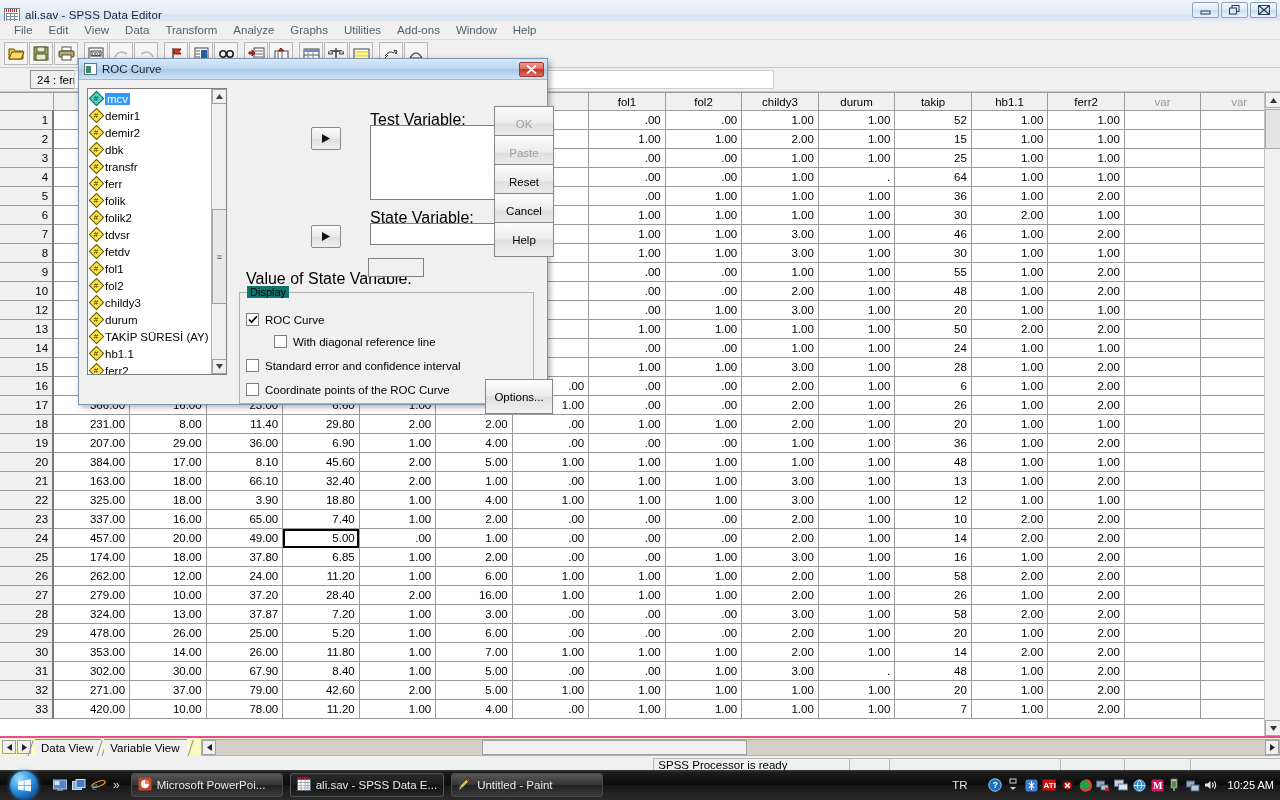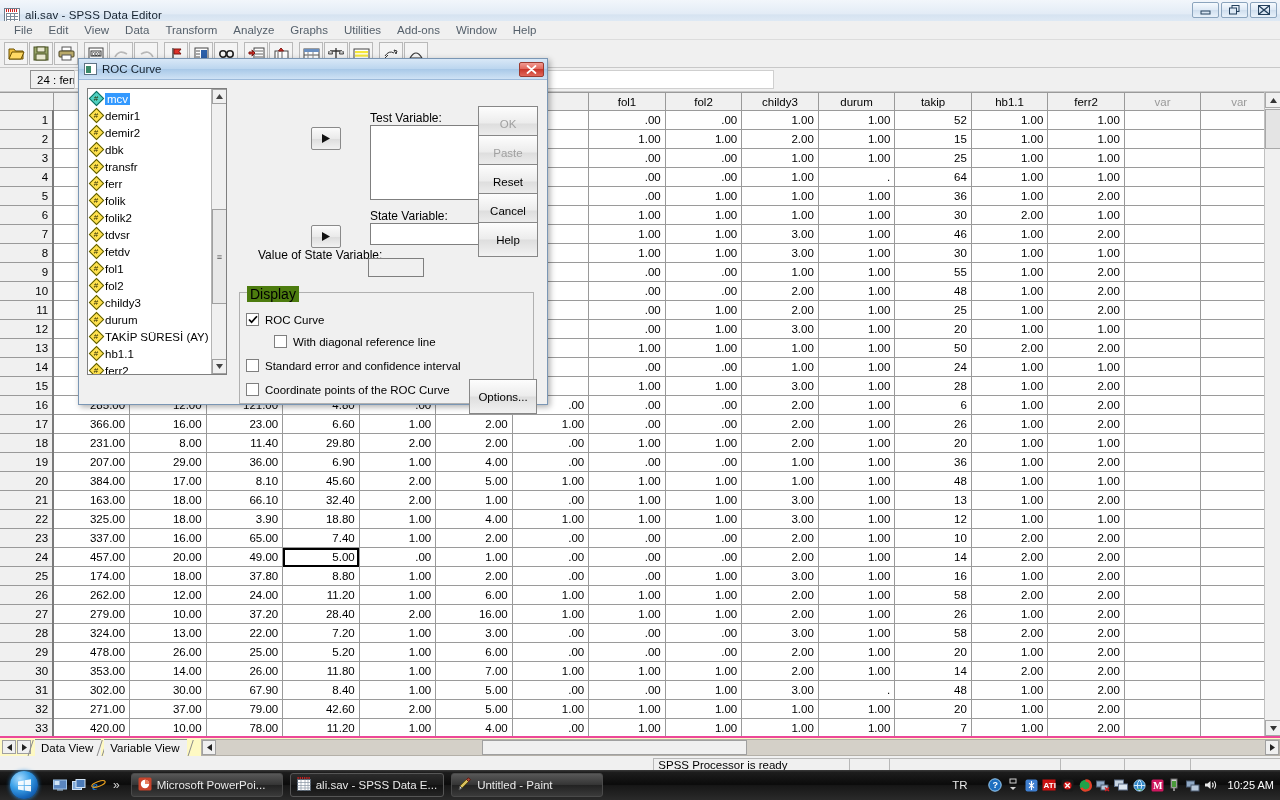--- a/index.html
+++ b/index.html
@@ -284,48 +284,48 @@
     background: #e8e8e8; border: 1px solid #a0a0a0;
     display: flex; align-items: center; justify-content: center; font-size: 9px; color: #555; }
 
   .arrow-btn {
     position: absolute; width: 30px; height: 23px;
     background: linear-gradient(to bottom, #fbfbfb, #eaeaea 50%, #dcdcdc 51%, #f1f1f1);
     border: 1px solid #8a8a8a; border-radius: 2px;
     display: flex; align-items: center; justify-content: center;
   }
   .lbl {
-    position: absolute; font-size: 12px; color: #000;
+    position: absolute; font-size: 16px; color: #000;
   }
   .textbox {
     position: absolute; background: #ffffff; border: 1px solid #7f7f7f;
   }
   .textbox.disabled { background: #f0f0f0; }
 
   .group {
     position: absolute; border: 1px solid #b0b0b0;
   }
   .group-title {
-    position: absolute; top: -7px; left: 7px; background: #4d7c0f;
-    padding: 0 3px; font-size: 14px; color: #000;
+    position: absolute; top: -7px; left: 7px; background: #0f766e;
+    padding: 0 3px; font-size: 11px; color: #000;
   }
   .chk-row { position: absolute; display: flex; align-items: center; font-size: 11.5px; }
   .chkbox {
     width: 13px; height: 13px; border: 1px solid #7f7f7f; background: #ffffff;
     margin-right: 6px; display: flex; align-items: center; justify-content: center;
     flex: 0 0 13px;
   }
   .chkbox svg { display: block; }
 
   .dlg-btn {
     position: absolute; width: 60px; height: 35px;
     background: linear-gradient(to bottom, #fdfdfd, #ececec 48%, #dedede 52%, #f2f2f2);
     border: 1px solid #878787; border-radius: 0;
     display: flex; align-items: center; justify-content: center;
-    font-size: 11.5px; color: #000;
+    font-size: 11.5px; color: #000; margin-left: 16px;
   }
   .dlg-btn.dim { color: #a0a0a0; }
   .dlg-btn.wide { width: 68px; }
 </style>
 </head>
 <body>
 
 <div id="app">
 
   <div class="titlebar">
@@ -711,39 +711,20 @@
             <td>.00</td>
             <td>2.00</td>
             <td>1.00</td>
             <td>48</td>
             <td>1.00</td>
             <td>2.00</td>
             <td></td>
             <td></td>
           </tr>
           <tr>
-            <td class="rowhdr">11</td>
-            <td></td>
-            <td></td>
-            <td></td>
-            <td></td>
-            <td></td>
-            <td></td>
-            <td></td>
-            <td>.00</td>
-            <td>1.00</td>
-            <td>2.00</td>
-            <td>1.00</td>
-            <td>25</td>
-            <td>1.00</td>
-            <td>2.00</td>
-            <td></td>
-            <td></td>
-          </tr>
-          <tr>
             <td class="rowhdr">12</td>
             <td></td>
             <td></td>
             <td></td>
             <td></td>
             <td></td>
             <td></td>
             <td></td>
             <td>.00</td>
             <td>1.00</td>
@@ -981,21 +962,21 @@
             <td>2.00</td>
             <td>2.00</td>
             <td></td>
             <td></td>
           </tr>
           <tr>
             <td class="rowhdr">25</td>
             <td>174.00</td>
             <td>18.00</td>
             <td>37.80</td>
-            <td>8.80</td>
+            <td>6.85</td>
             <td>1.00</td>
             <td>2.00</td>
             <td>.00</td>
             <td>.00</td>
             <td>1.00</td>
             <td>3.00</td>
             <td>1.00</td>
             <td>16</td>
             <td>1.00</td>
             <td>2.00</td>
@@ -1037,21 +1018,21 @@
             <td>26</td>
             <td>1.00</td>
             <td>2.00</td>
             <td></td>
             <td></td>
           </tr>
           <tr>
             <td class="rowhdr">28</td>
             <td>324.00</td>
             <td>13.00</td>
-            <td>22.00</td>
+            <td>37.87</td>
             <td>7.20</td>
             <td>1.00</td>
             <td>3.00</td>
             <td>.00</td>
             <td>.00</td>
             <td>.00</td>
             <td>3.00</td>
             <td>1.00</td>
             <td>58</td>
             <td>2.00</td>
@@ -1355,21 +1336,21 @@
             <path d="M0 0 L8 4.5 L0 9 z" fill="#111"></path>
           </svg>
       </div>
 
       <div class="lbl" style="left:291px; top:31px;">Test Variable:</div>
       <div class="textbox" style="left:291px; top:45px; width:130px; height:75px;"></div>
 
       <div class="lbl" style="left:291px; top:129px;">State Variable:</div>
       <div class="textbox" style="left:291px; top:143px; width:130px; height:22px;"></div>
 
-      <div class="lbl" style="left:167px; top:168px;margin-left:12px;">Value of State Variable:</div>
+      <div class="lbl" style="left:167px; top:190px;">Value of State Variable:</div>
       <div class="textbox disabled" style="left:289px; top:178px; width:56px; height:19px;"></div>
 
       <div class="group" style="left:160px; top:212px; width:295px; height:112px;">
         <span class="group-title">Display</span>
       </div>
 
       <div class="chk-row" style="left:167px; top:233px;">
         <span class="chkbox">
           <svg width="10" height="9" viewBox="0 0 10 9">
               <path d="M1 4.5 L3.6 7.2 L9 1.2" stroke="#000" stroke-width="1.7" fill="none"></path>

